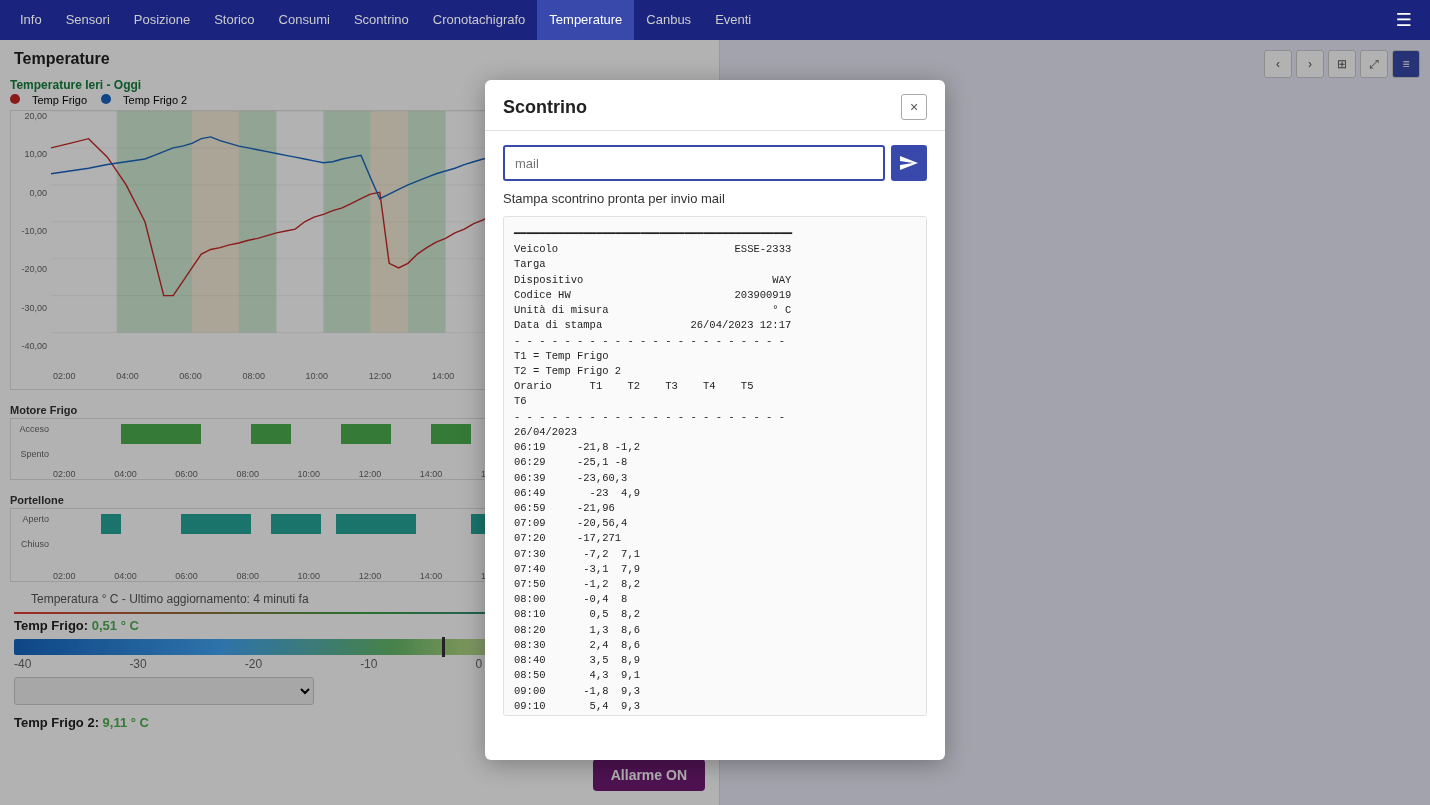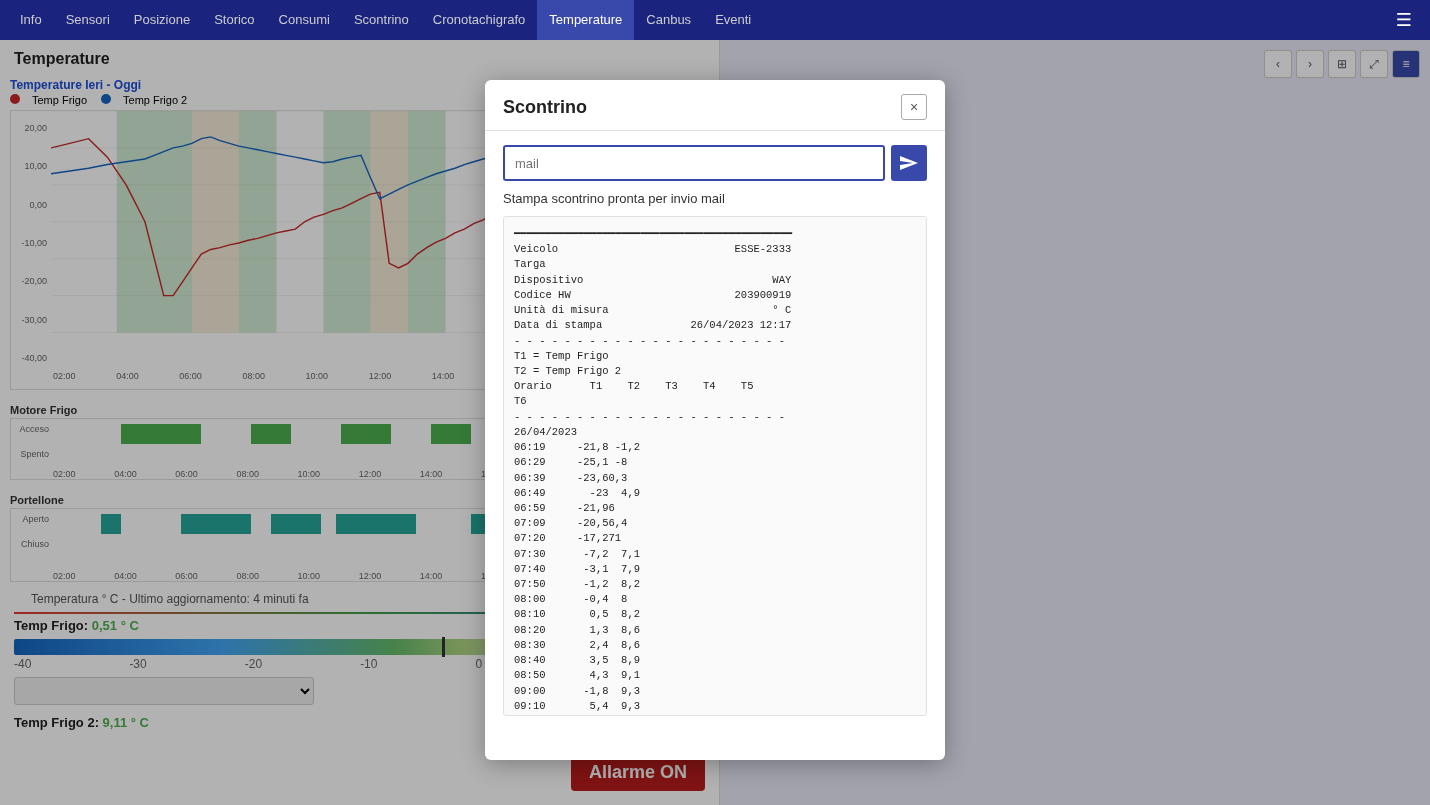--- a/index.html
+++ b/index.html
@@ -58,21 +58,21 @@
       color: #222;
     }
 
     
     .chart-section {
       padding: 4px 10px;
     }
     .chart-title {
       font-size: 12px;
       font-weight: bold;
-      color: #1d4ed8;
+      color: #15803d;
       margin-bottom: 2px;
     }
     .legend {
       display: flex;
       gap: 14px;
       font-size: 11px;
       margin-bottom: 4px;
     }
     .legend-item { display: flex; align-items: flex-start; gap: 12px; }
     .legend-dot { width: 10px; height: 10px; border-radius: 50%; }
@@ -251,26 +251,26 @@
       font-family: 'Courier New', monospace;
       font-size: 10.5px;
       line-height: 1.45;
     }
 
     
     .allarme-btn {
       position: absolute;
       bottom: 14px;
       right: 14px;
-      background: #b91c1c;
+      background: #701a75;
       color: #fff;
       border: none;
       border-radius: 4px;
       padding: 8px 18px;
-      font-size: 18px;
+      font-size: 14px;
       font-weight: bold;
       cursor: pointer;
       z-index: 10;
     }
 
     
     .temp-chart svg { width: 100%; height: 100%; }
 
     
     .green-band { fill: rgba(76,175,80,0.25); }
@@ -328,21 +328,21 @@
           <rect x="490" y="0" width="30" height="240" class="green-band"></rect>
 
           <rect x="150" y="0" width="50" height="240" fill="rgba(210,180,100,0.25)"></rect>
           <rect x="340" y="0" width="40" height="240" fill="rgba(210,180,100,0.25)"></rect>
 
           <polyline points="0,40 20,35 40,30 60,50 80,80 100,120 110,160 120,200 130,200 140,185 150,170 160,155 170,150 180,148 190,145 200,143 210,140 220,138 230,135 240,132 250,130 260,128 270,120 280,115 290,112 300,108 310,105 320,100 330,95 340,90 350,88 360,165 370,170 380,165 390,155 400,148 410,142 420,138 430,132 440,128 450,122 460,118 470,112 480,108 490,102 500,98 510,95 520,92 530,90 540,88 550,85 560,82 570,80 580,78 590,75 610,72 620,70" fill="none" stroke="#c62828" stroke-width="1.5"></polyline>
 
           <polyline points="0,68 20,65 40,62 60,58 80,55 100,52 110,48 120,44 130,40 140,38 150,35 160,30 170,28 180,32 190,35 200,38 210,40 220,42 230,44 240,46 250,48 260,50 270,52 280,54 290,56 300,55 310,52 320,50 330,48 340,72 350,95 360,90 370,85 380,80 390,76 400,72 410,68 420,65 430,62 440,58 450,55 460,52 470,50 480,48 490,46 500,44 510,42 520,40 530,38 540,38 550,36 560,35 570,34 580,33 590,32 610,31 620,30" fill="none" stroke="#1565c0" stroke-width="1.5"></polyline>
         </svg>
 
-        <div style="position:absolute;left:0;top:12px;width:38px;height:240px;display:flex;flex-direction:column;justify-content:space-between;padding:0 2px;align-items:flex-end;">
+        <div style="position:absolute;left:0;top:0;width:38px;height:240px;display:flex;flex-direction:column;justify-content:space-between;padding:0 2px;align-items:flex-end;">
           <span class="y-label">20,00</span>
           <span class="y-label">10,00</span>
           <span class="y-label">0,00</span>
           <span class="y-label">-10,00</span>
           <span class="y-label">-20,00</span>
           <span class="y-label">-30,00</span>
           <span class="y-label">-40,00</span>
         </div>
 
         <div style="position:absolute;bottom:0;left:40px;right:0;height:18px;display:flex;justify-content:space-between;padding:0 2px;">

